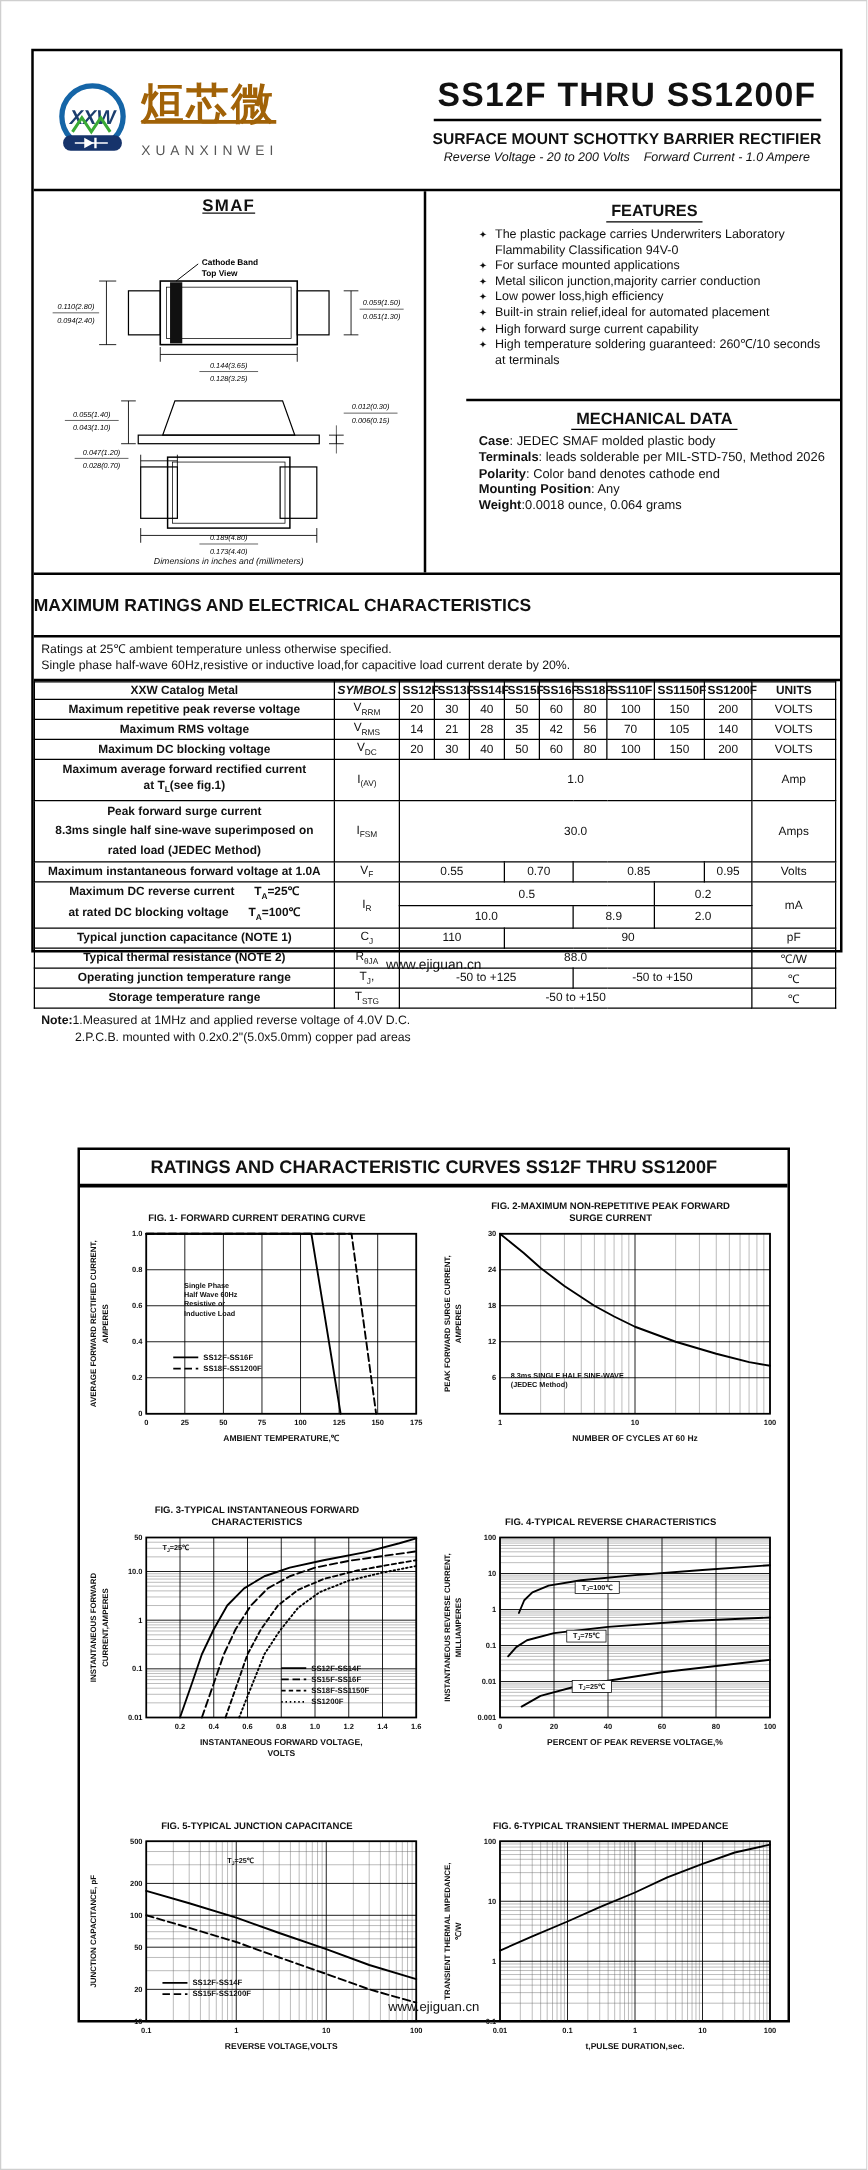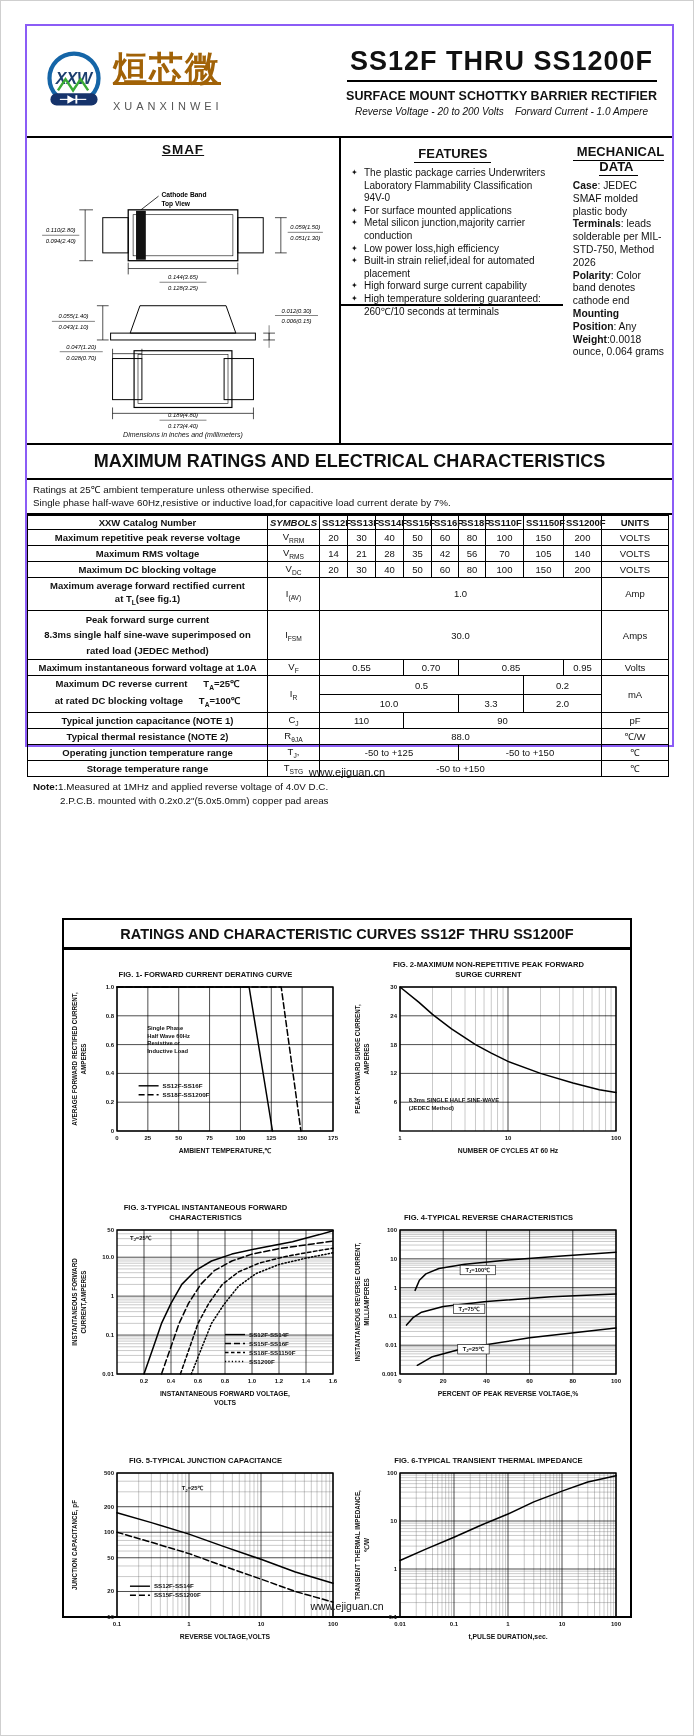--- a/index.html
+++ b/index.html
@@ -1,43 +1,43 @@
 <!DOCTYPE html>
 <html><head>
 <meta charset="utf-8">
 <style>
   html,body{margin:0;padding:0;background:#fff;}
   .sheet{position:relative;width:694px;height:1736px;background:#fff;overflow:hidden;
          font-family:"Liberation Sans",sans-serif;color:#111;box-shadow:inset 0 0 0 1px #cfcfcf;}
   
-  .page1{position:absolute;left:25px;top:24px;width:645px;height:719px;border:2px solid #8b5cf6;background:#fff;}
+  .page1{position:absolute;left:25px;top:39px;width:645px;height:719px;border:2px solid #000000;background:#fff;}
   .p1-header{height:110px;border-bottom:2px solid #000;display:flex;align-items:center;}
   .logo-block{display:flex;align-items:center;padding-left:14px;width:300px;}
   .logo-names{margin-left:6px;}
   .logo-cn{font-size:34px;font-weight:bold;letter-spacing:2px;line-height:36px;color:#a16207;text-decoration:underline;}
   .logo-en{font-size:11px;letter-spacing:4px;color:#555;margin-top:14px;}
   .title-block{flex:1;text-align:center;padding-right:10px;}
   .doc-title{font-size:27px;font-weight:bold;letter-spacing:1px;}
   .title-rule{width:310px;height:2px;background:#000;margin:3px auto 7px auto;}
   .doc-subtitle{font-size:12.5px;font-weight:bold;}
   .doc-tagline{font-size:10px;font-style:italic;margin-top:3px;white-space:pre;}
   .p1-mid{display:flex;height:305px;border-bottom:2px solid #000;}
   .pkg-cell{width:312px;border-right:2px solid #000;position:relative;padding-top:4px;}
   .pkg-title{text-align:center;font-weight:bold;font-size:13.5px;text-decoration:underline;letter-spacing:1px;}
   .pkg-foot{position:absolute;bottom:5px;width:100%;text-align:center;font-size:7px;font-style:italic;}
-  .right-cell{flex:1;display:flex;flex-direction:row;}
+  .right-cell{flex:1;display:flex;flex-direction:column;padding-left:32px;}
   .features{border-bottom:2px solid #000;padding:6px 8px 6px 10px;height:168px;box-sizing:border-box;}
   .sec-head{text-align:center;font-weight:bold;font-size:13px;margin:2px 0 6px 0;}
   .sec-head span{border-bottom:1.6px solid #000;padding:0 4px 1px 4px;}
   .feat-item{font-size:10px;line-height:12.6px;display:flex;}
   .feat-bullet{width:13px;flex:none;font-size:8px;line-height:12.6px;}
   .mech{padding:4px 8px 0 10px;flex:1;}
   .mech-rows{font-size:10.3px;line-height:12.8px;}
   .mech-rows b{font-weight:bold;}
-  .ratings-bar{border-bottom:2px solid #000;text-align:center;font-weight:bold;font-size:18px;padding:6px 0;}
+  .ratings-bar{border-bottom:2px solid #000;text-align:left;font-weight:bold;font-size:14px;padding:16px 0;}
   .ratings-cond{font-size:9.8px;line-height:13px;padding:3px 0 4px 6px;border-bottom:2px solid #000;}
   table.ratings{border-collapse:collapse;table-layout:fixed;width:641px;}
   table.ratings td,table.ratings th{border:1px solid #000;font-size:9.5px;padding:1px 2px;text-align:center;vertical-align:middle;}
   table.ratings th{font-weight:bold;}
   th.cat{ text-align:left;font-size:10px;padding-left:4px;}
   th.symh{font-style:italic;font-size:7.8px;font-weight:normal;}
   th.part{font-size:8.2px;padding:3px 0;}
   th.unith{font-size:9.5px;}
   td.lbl{text-align:left;padding-left:4px;font-size:9.3px;line-height:13px;white-space:pre;font-weight:bold;}
   td.lbl.tall{line-height:15.5px;}
@@ -195,41 +195,41 @@
         <div class="mech">
           <div class="sec-head"><span>MECHANICAL DATA</span></div>
           <div id="mech-list" class="mech-rows"><span><b>Case</b>: JEDEC SMAF molded plastic body<br></span><span><b>Terminals</b>: leads solderable per MIL-STD-750, Method 2026<br></span><span><b>Polarity</b>: Color band denotes cathode end<br></span><span><b>Mounting Position</b>: Any<br></span><span><b>Weight</b>:0.0018 ounce, 0.064 grams<br></span></div>
         </div>
       </div>
     </div>
 
     <div class="ratings-bar">MAXIMUM RATINGS AND ELECTRICAL CHARACTERISTICS</div>
     <div class="ratings-cond">
       <div>Ratings at 25℃ ambient temperature unless otherwise specified.</div>
-      <div>Single phase half-wave 60Hz,resistive or inductive load,for capacitive load current derate by 7%.</div>
+      <div>Single phase half-wave 60Hz,resistive or inductive load,for capacitive load current derate by 20%.</div>
     </div>
 
     <table class="ratings" id="ratings-table">
         <colgroup>
           <col style="width: 240px;">
           <col style="width: 52px;">
           <col style="width: 28px;">
           <col style="width: 28px;">
           <col style="width: 28px;">
           <col style="width: 28px;">
           <col style="width: 27px;">
           <col style="width: 27px;">
           <col style="width: 38px;">
           <col style="width: 40px;">
           <col style="width: 38px;">
           <col style="width: 67px;">
         </colgroup>
         <tbody>
           <tr>
-            <th class="cat">XXW Catalog Number</th>
+            <th class="cat">XXW Catalog Metal</th>
             <th class="symh">SYMBOLS</th>
             <th class="part">SS12F</th>
             <th class="part">SS13F</th>
             <th class="part">SS14F</th>
             <th class="part">SS15F</th>
             <th class="part">SS16F</th>
             <th class="part">SS18F</th>
             <th class="part">SS110F</th>
             <th class="part">SS1150F</th>
             <th class="part">SS1200F</th>
@@ -300,21 +300,21 @@
           </tr>
           <tr>
             <td class="lbl" rowspan="2">Maximum DC reverse current      T<sub>A</sub>=25℃<br>at rated DC blocking voltage      T<sub>A</sub>=100℃</td>
             <td class="sym" rowspan="2">I<sub>R</sub></td>
             <td class="val" colspan="7">0.5</td>
             <td class="val" colspan="2">0.2</td>
             <td class="unit" rowspan="2">mA</td>
           </tr>
           <tr>
             <td class="val" colspan="5">10.0</td>
-            <td class="val" colspan="2">3.3</td>
+            <td class="val" colspan="2">8.9</td>
             <td class="val" colspan="2">2.0</td>
           </tr>
           <tr>
             <td class="lbl">Typical junction capacitance (NOTE 1)</td>
             <td class="sym">C<sub>J</sub></td>
             <td class="val" colspan="3">110</td>
             <td class="val" colspan="6">90</td>
             <td class="unit">pF</td>
           </tr>
           <tr>

